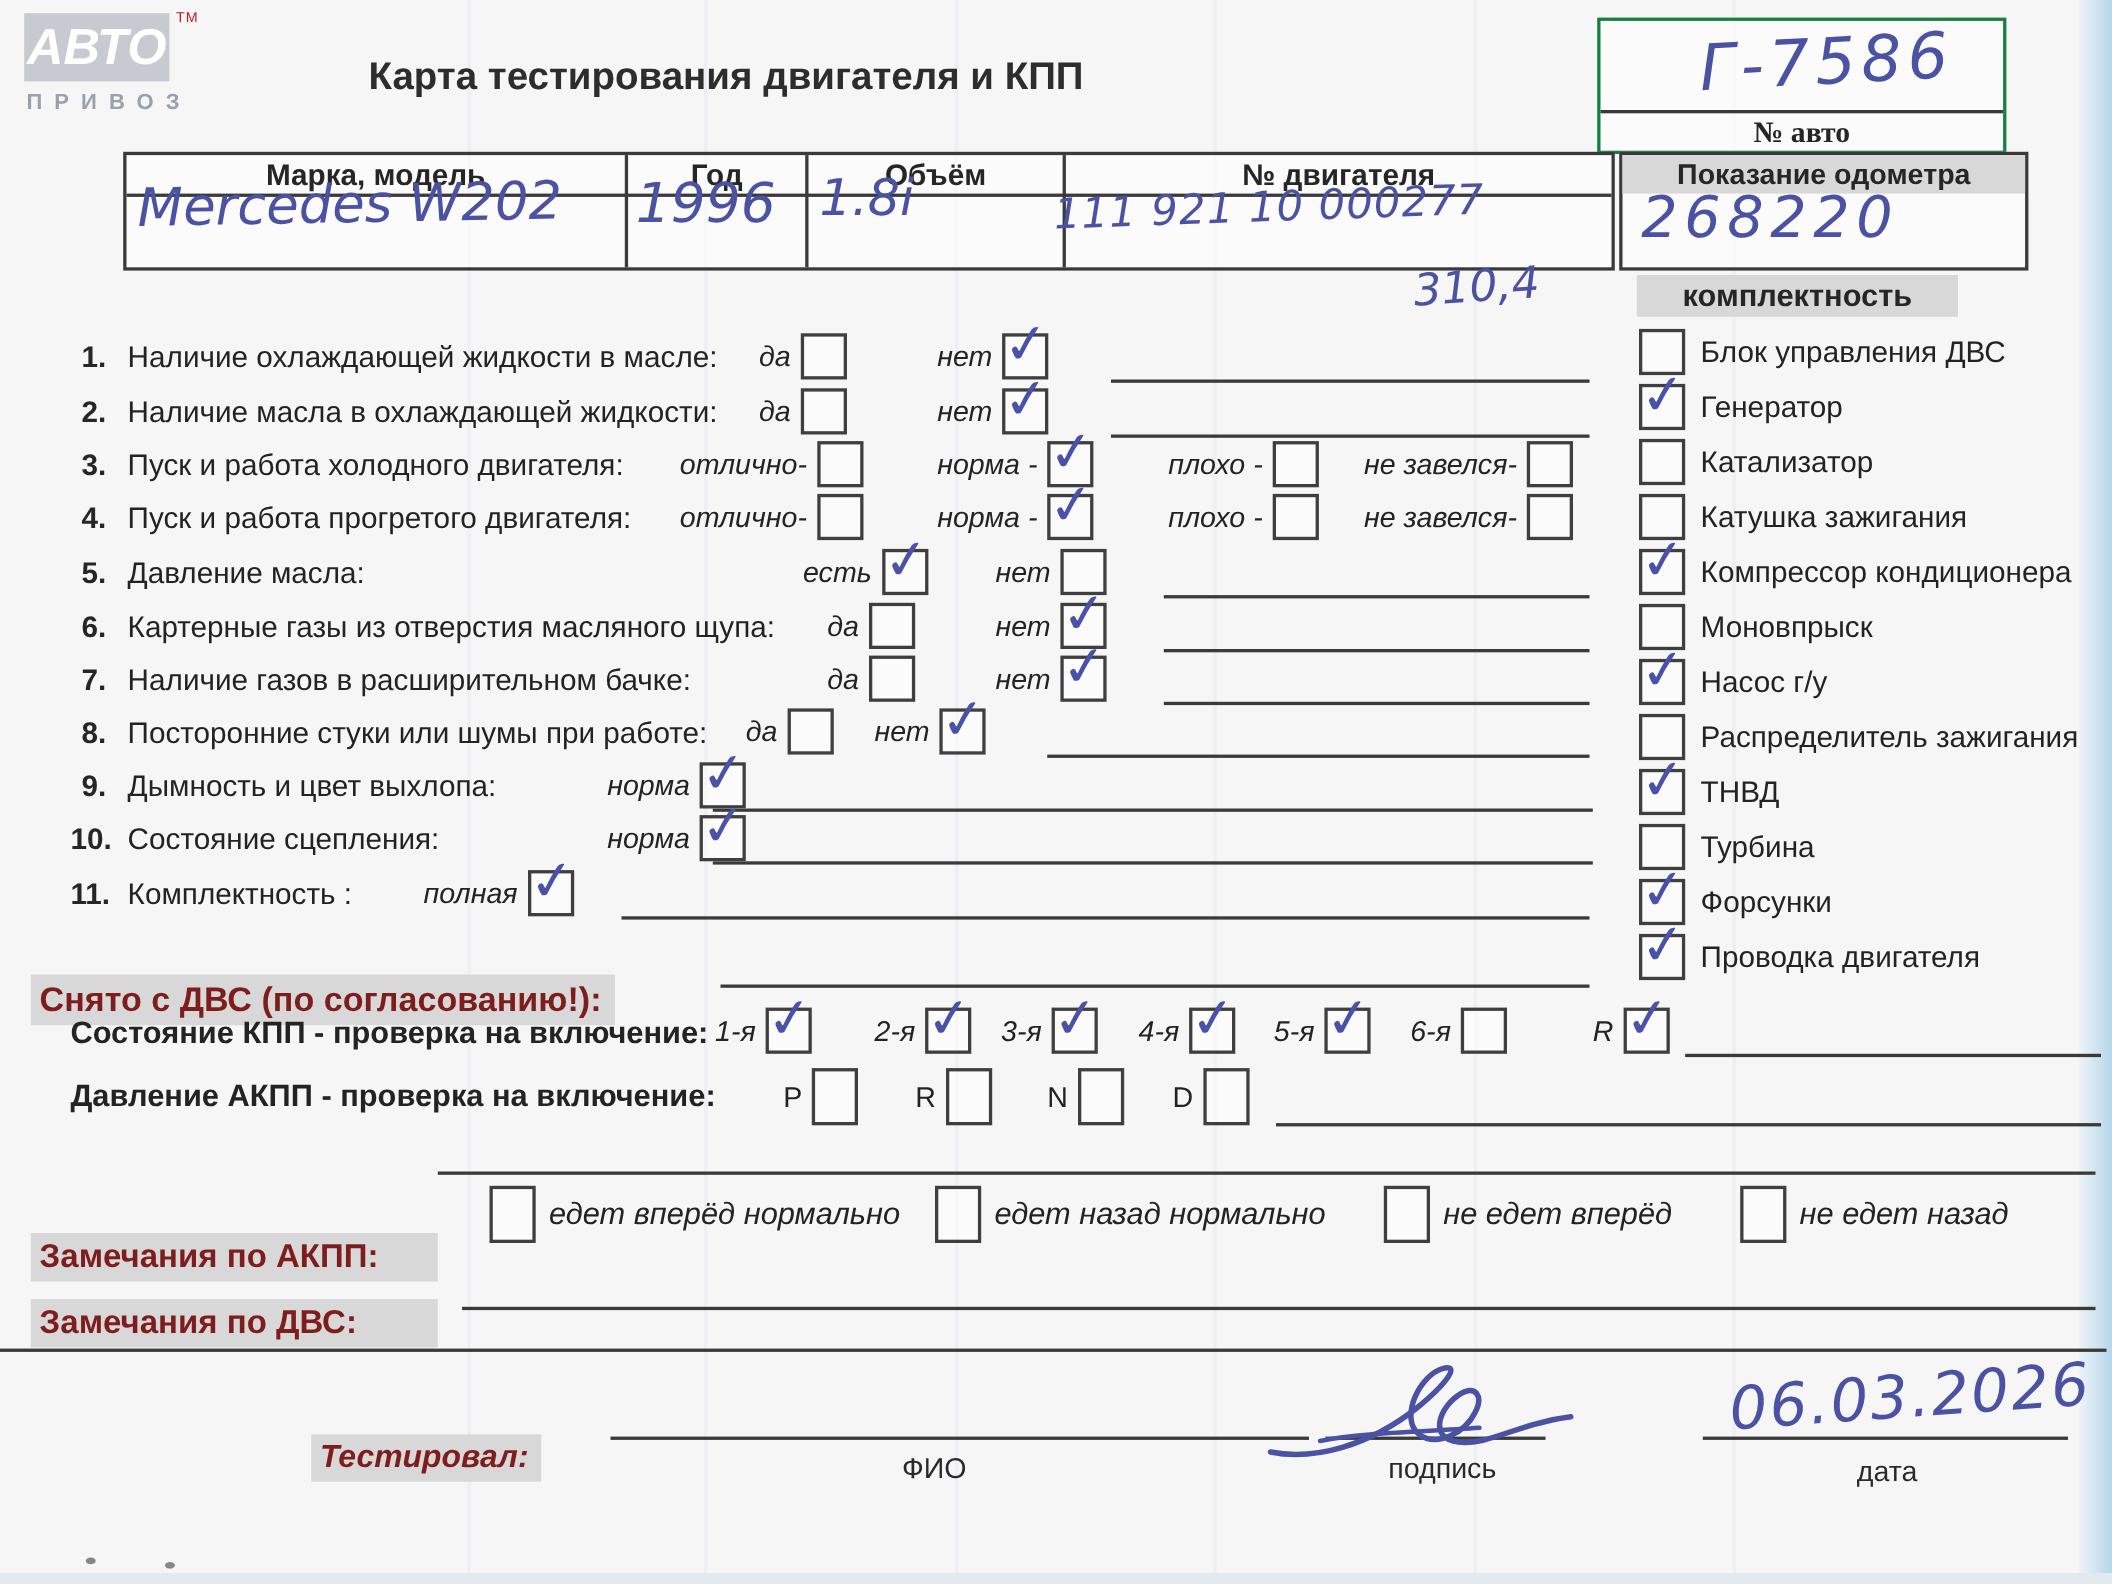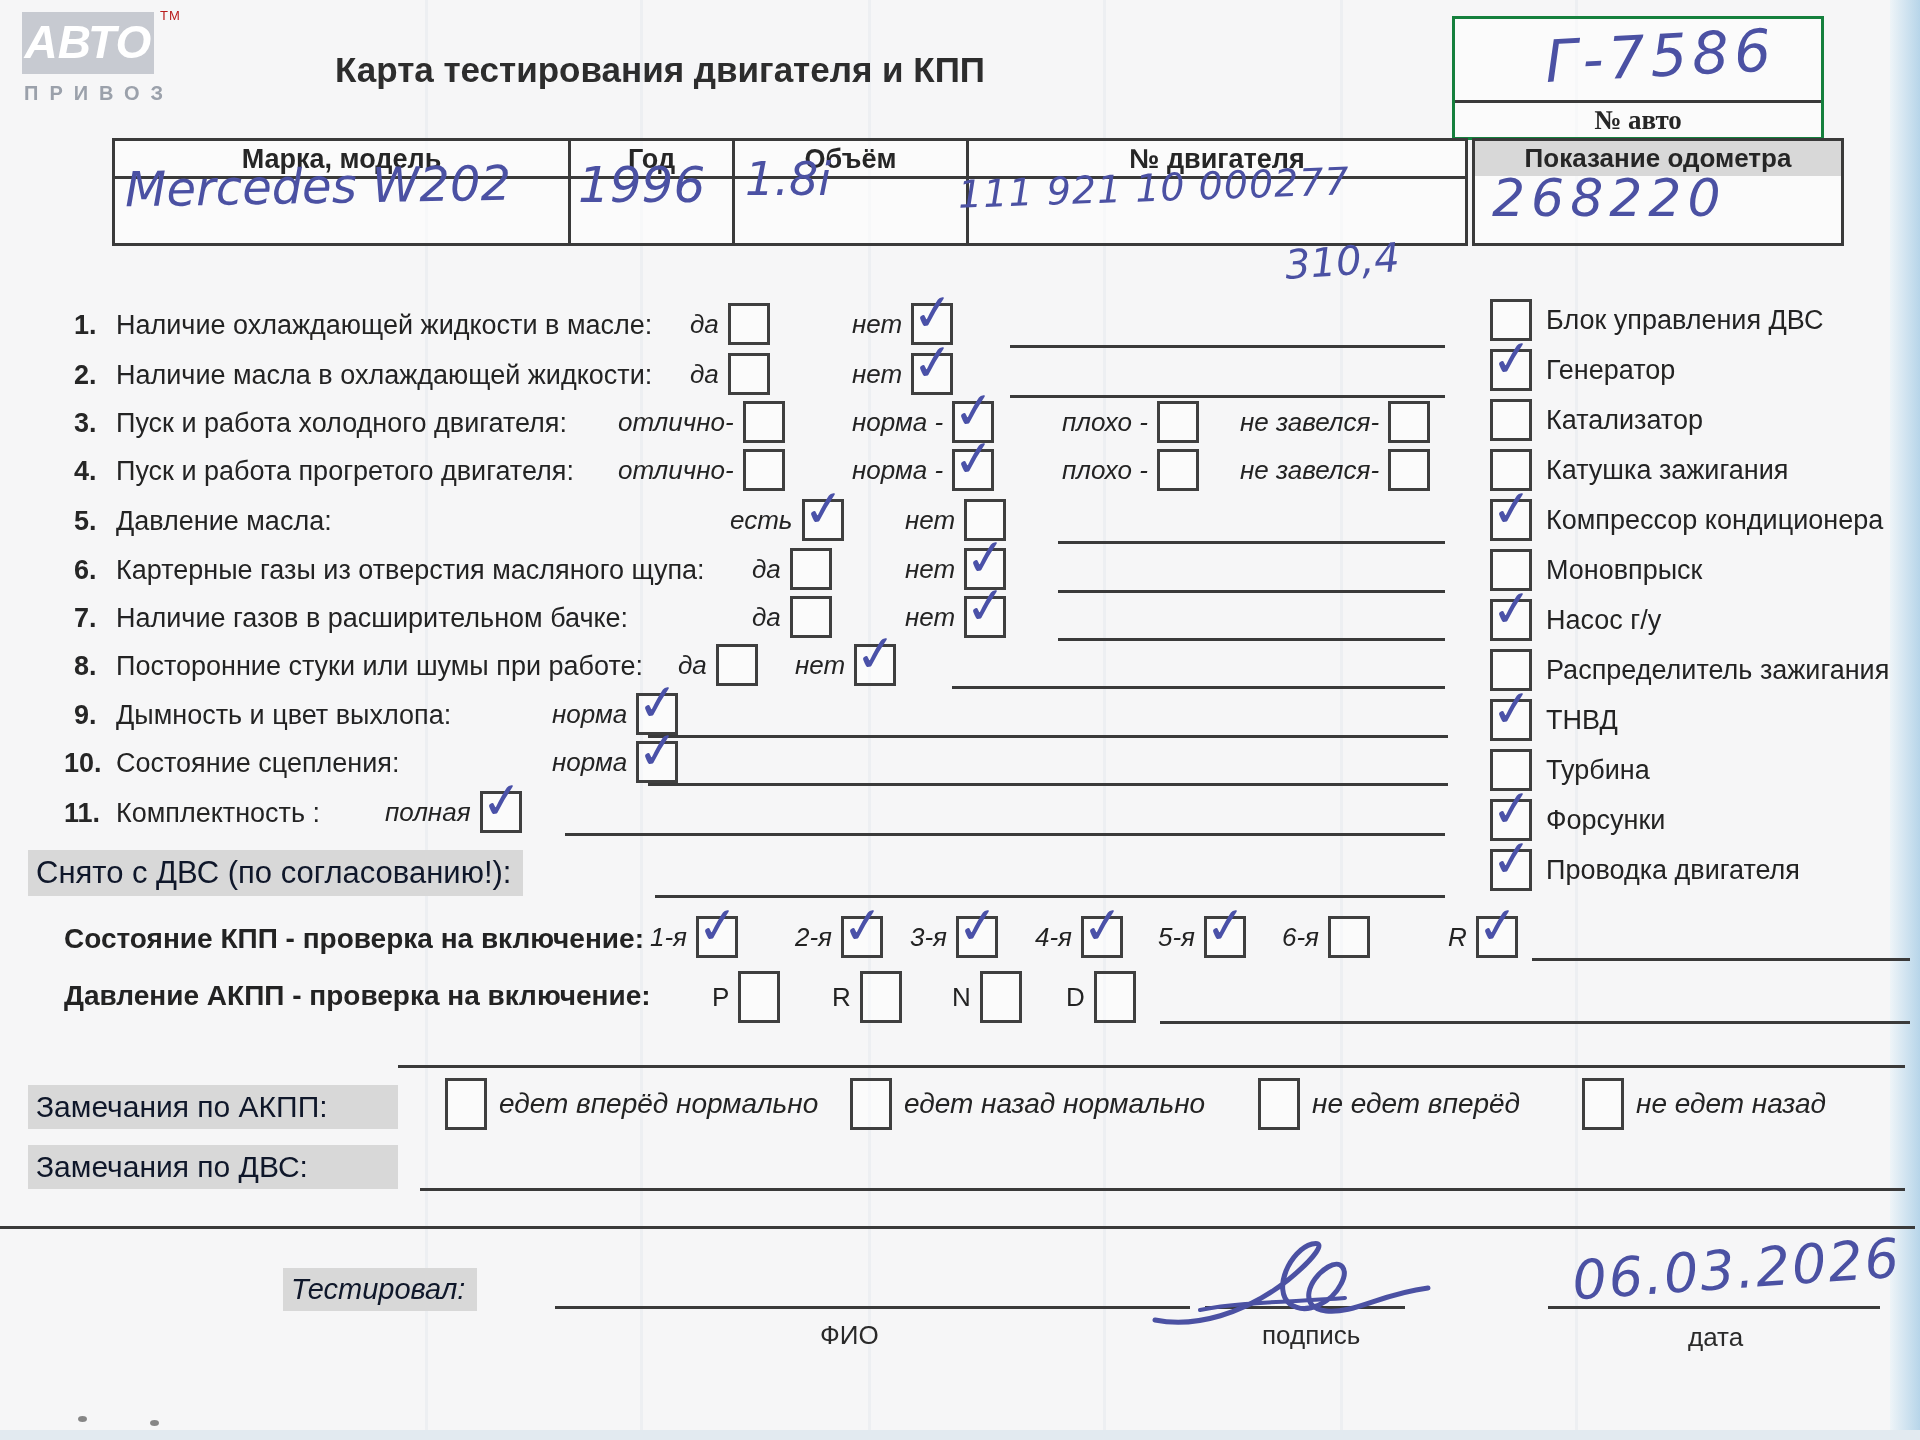--- a/index.html
+++ b/index.html
@@ -49,22 +49,22 @@
   .cb.checked .tick{display:block;}
   .fl{position:absolute;bottom:-2px;height:0;border-bottom:3px solid #3a3a3a;}
   .line{position:absolute;height:0;border-bottom:3px solid #3a3a3a;}
 
   
   .citem{position:absolute;left:1490px;height:44px;display:flex;align-items:center;gap:14px;}
   .clbl{font-size:27px;color:#232323;white-space:nowrap;}
   .cbar{position:absolute;left:1488px;top:250px;width:292px;height:38px;background:#d8d8d8;
         text-align:center;font-weight:bold;font-size:28px;line-height:38px;}
 
-  .gbar{position:absolute;background:#d8d8d8;font-weight:normal;font-size:30px;color:#0f172a;
-        padding:5px 12px 5px 8px;white-space:nowrap;}
+  .gbar{position:absolute;background:#d8d8d8;font-weight:bold;font-size:30px;color:#7f1d1d;
+        padding:5px 12px 5px 8px;white-space:nowrap;margin-top:36px;}
   .gbar.it{font-style:italic;}
   .akopt{position:absolute;display:flex;align-items:center;gap:12px;height:52px;}
 
   .flabel{position:absolute;font-size:26px;color:#2a2a2a;}
   .sig{position:absolute;left:1140px;top:1232px;}
 </style>
 </head>
 <body>
 
 <div class="page">
@@ -105,20 +105,21 @@
     <div class="hd">Показание одометра</div>
   </div>
 
   <div class="hw" style="left:125px;top:158px;font-size:48px;transform:rotate(-1deg)">Mercedes W202</div>
   <div class="hw" style="left:578px;top:156px;font-size:50px">1996</div>
   <div class="hw" style="left:745px;top:152px;font-size:46px">1.8i</div>
   <div class="hw" style="left:958px;top:166px;font-size:38px;letter-spacing:1px;transform:rotate(-2deg)">111 921 10 000277</div>
   <div class="hw" style="left:1492px;top:168px;font-size:52px;letter-spacing:6px">268220</div>
   <div class="hw" style="left:1285px;top:238px;font-size:40px;transform:rotate(-4deg)">310,4</div>
 
+  <div class="cbar">комплектность</div>
   <div class="citem" style="top:298px">
       <span class="cb"></span>
       <span class="clbl">Блок управления ДВС</span>
     </div>
   <div class="citem" style="top:348px">
       <span class="cb checked">
         <span class="tick">✓</span>
       </span>
       <span class="clbl">Генератор</span>
     </div>

